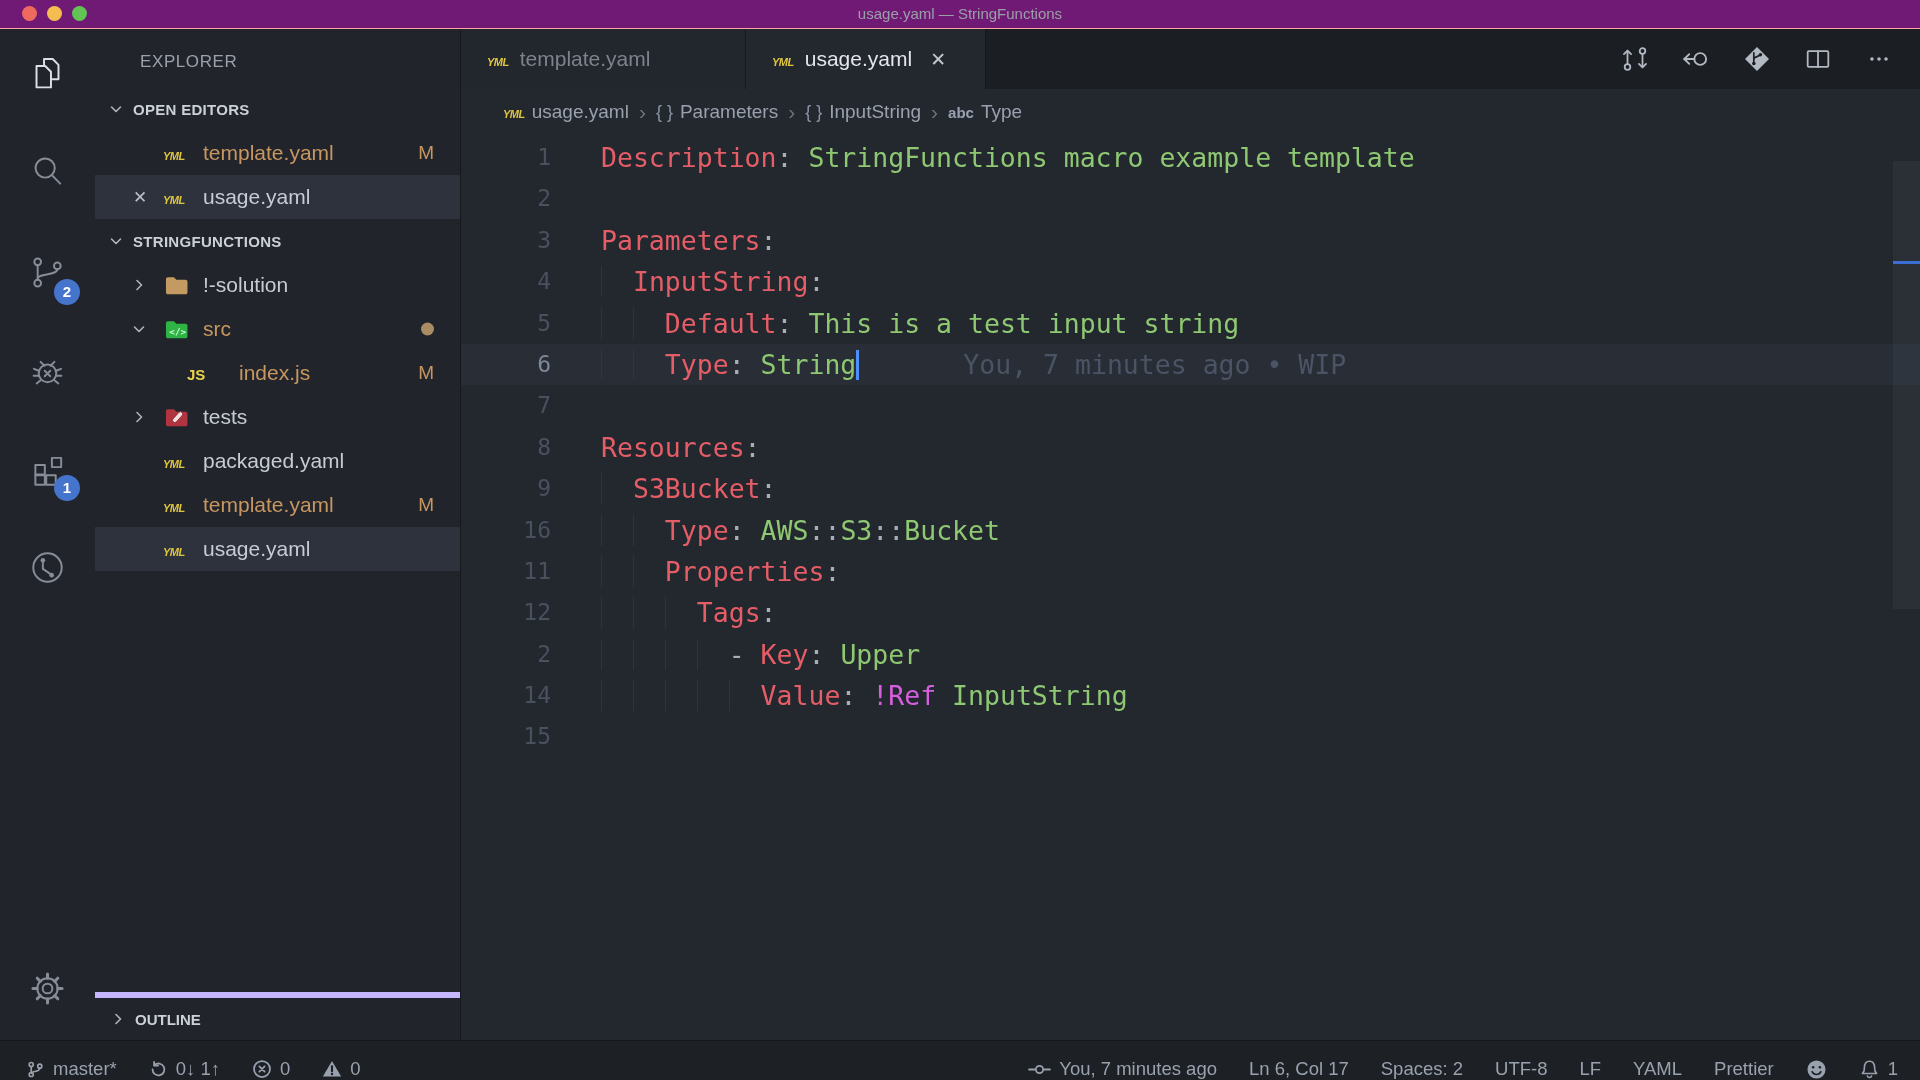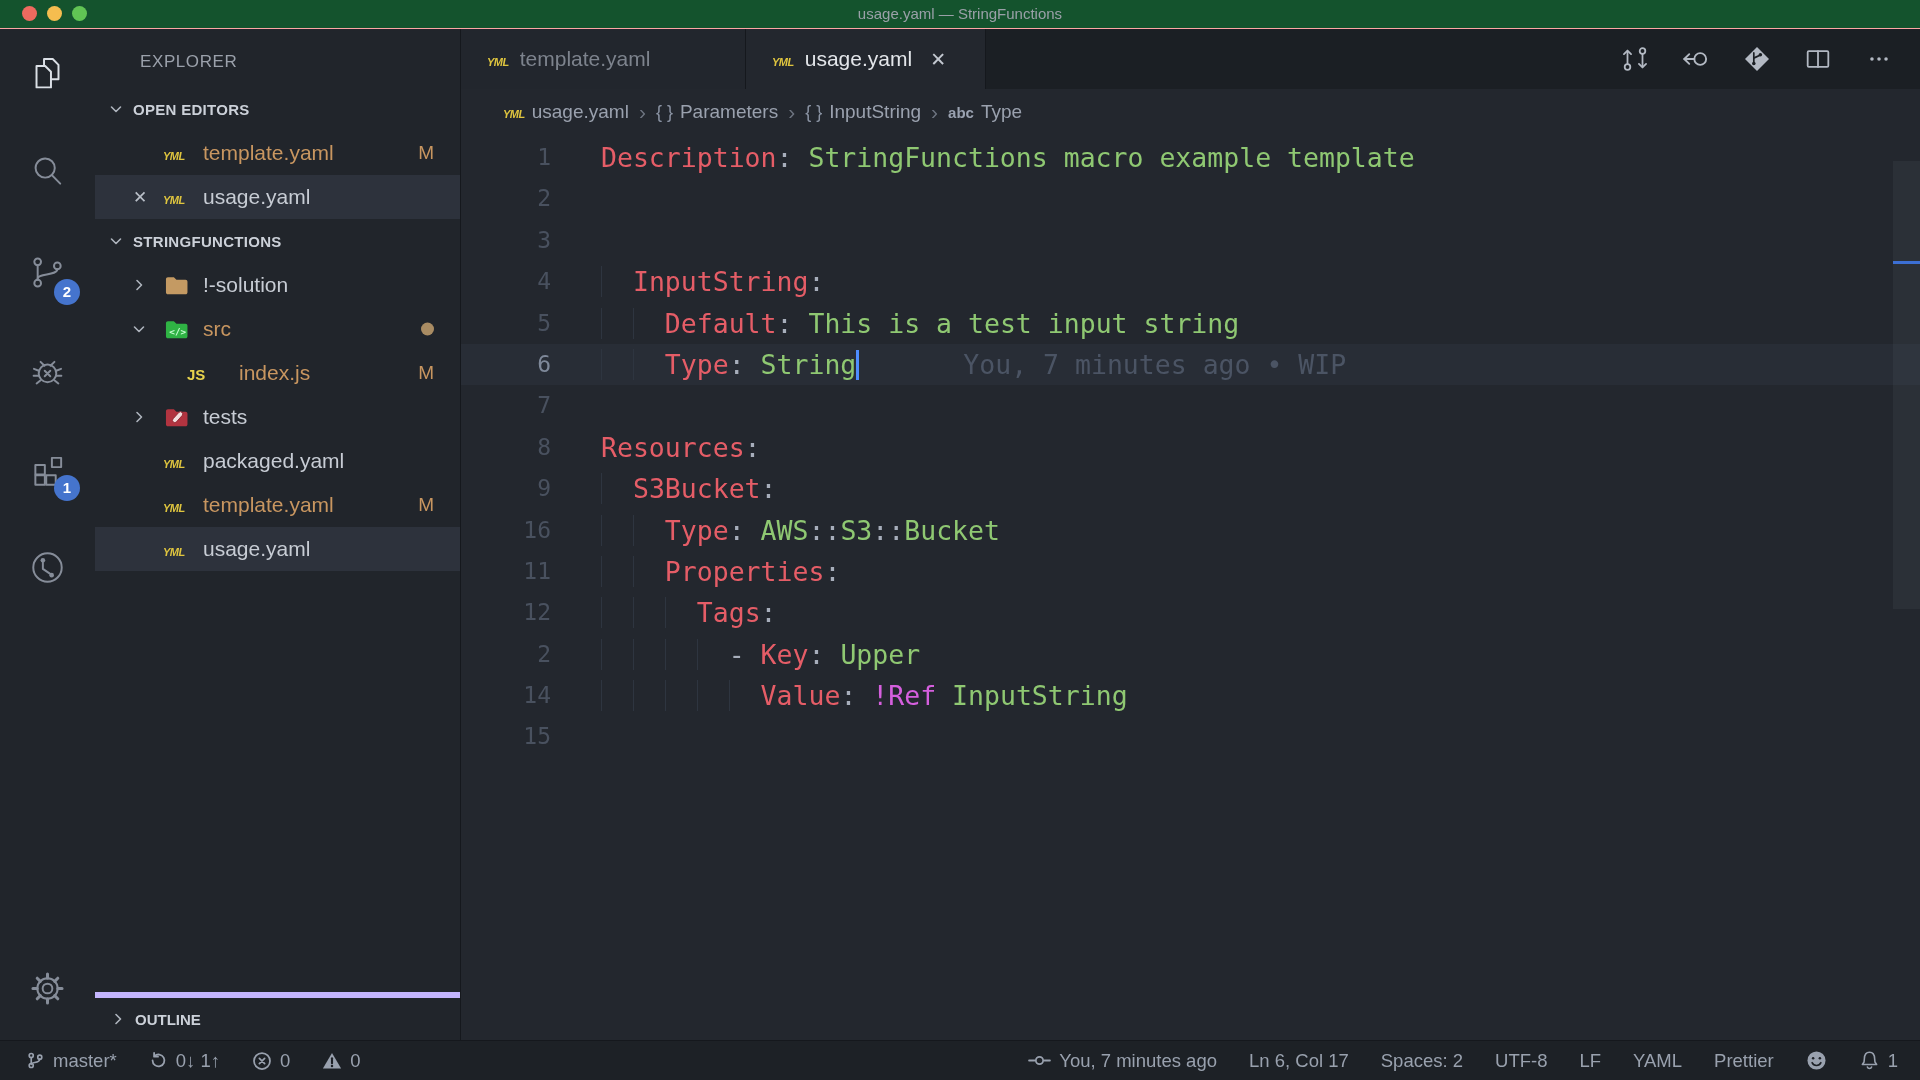--- a/index.html
+++ b/index.html
@@ -1,18 +1,18 @@
 <!DOCTYPE html>
 <html><head>
 <meta charset="utf-8">
 <style>
   html,body{margin:0;padding:0;width:1920px;height:1080px;overflow:hidden;background:#23272e;
     font-family:"Liberation Sans",sans-serif;-webkit-font-smoothing:antialiased;user-select:none}
   
-  .titlebar{position:absolute;left:0;top:0;right:0;height:28px;background:#14532d;border-bottom:1px solid #fca5a5}
+  .titlebar{position:absolute;left:0;top:0;right:0;height:28px;background:#701a75;border-bottom:1px solid #fca5a5}
   .lights{position:absolute;left:22px;top:6px;display:flex;gap:10px}
   .light{width:15px;height:15px;border-radius:50%}
   .l-close{background:#ee6a5f}.l-min{background:#f5bd4f}.l-zoom{background:#61c454}
   .wtitle{line-height:28px;text-align:center;font-size:15px;color:#9aa0a8}
   
   .activitybar{position:absolute;left:0;top:29px;width:95px;bottom:40px;background:#21252b}
   .ab-item{position:absolute;left:0;width:95px;height:80px;display:flex;align-items:center;justify-content:center;color:#868d99;cursor:pointer}
   .ab-item.active{color:#dbe0e6}
   .ab-badge{position:absolute;right:15px;bottom:7px;background:#4574cd;color:#fff;border-radius:50%;
     width:26px;height:26px;line-height:26px;font-size:15px;text-align:center;font-weight:bold}
@@ -57,21 +57,21 @@
   .ltext{padding-left:50px}
   .key{color:#e55d67}.str{color:#8fc872}.punc{color:#a7aebb}.ref{color:#d55fde}
   .ig{box-shadow:inset 1px 0 0 #2e3540}
   .caret{display:inline-block;width:3px;height:30px;background:#4e8eff;vertical-align:-6px}
   .blame{color:#4b5464;margin-left:104px}
   .scrollbar{position:absolute;right:0;top:0;width:27px;bottom:0}
   .thumb{position:absolute;left:0;right:0;top:26px;height:448px;background:rgba(120,128,140,.10)}
   .cursor-mark{position:absolute;left:0;right:0;top:126px;height:3px;background:#3c6fd4}
   
   .statusbar{position:absolute;left:0;right:0;bottom:0;height:40px;background:#1d2126;border-top:1px solid #15181d;
-    box-sizing:border-box;display:flex;align-items:center;justify-content:space-between;
+    box-sizing:border-box;display:flex;align-items:flex-end;justify-content:space-between;
     font-size:18.5px;color:#99a1ae;padding:0 22px 0 26px}
   .sb-group{display:flex;align-items:center;gap:32px}
   .sb-item{display:flex;align-items:center;gap:8px;cursor:pointer;white-space:nowrap}
   
   .yml-ic{font:italic bold 11px "Liberation Sans",sans-serif;color:#dfc53f;letter-spacing:-.5px}
   .js-ic{font:bold 15px "Liberation Sans",sans-serif;color:#e8d44d}
   svg{display:block}
 </style>
 </head>
 <body>
@@ -345,21 +345,21 @@
       <span class="bc-sep">›</span>
       <span class="bc-item">
         <span><span class="bc-abc">abc</span></span>
         <span>Type</span>
       </span>
     </div>
   <div class="codearea">
     <div id="code-lines">
         <div class="code-line"><span class="gutter">1</span><span class="ltext"><span class="key">Description</span><span class="punc">: </span><span class="str">StringFunctions macro example template</span></span></div>
         <div class="code-line"><span class="gutter">2</span><span class="ltext"></span></div>
-        <div class="code-line"><span class="gutter">3</span></div>
+        <div class="code-line"><span class="gutter">3</span><span class="ltext"><span class="key">Parameters</span><span class="punc">:</span></span></div>
         <div class="code-line"><span class="gutter">4</span><span class="ltext"><span class="ig">  </span><span class="key">InputString</span><span class="punc">:</span></span></div>
         <div class="code-line"><span class="gutter">5</span><span class="ltext"><span class="ig">  </span><span class="ig">  </span><span class="key">Default</span><span class="punc">: </span><span class="str">This is a test input string</span></span></div>
         <div class="code-line current"><span class="gutter">6</span><span class="ltext"><span class="ig">  </span><span class="ig">  </span><span class="key">Type</span><span class="punc">: </span><span class="str">String</span><span class="caret"></span><span class="blame">You, 7 minutes ago • WIP</span></span></div>
         <div class="code-line"><span class="gutter">7</span><span class="ltext"></span></div>
         <div class="code-line"><span class="gutter">8</span><span class="ltext"><span class="key">Resources</span><span class="punc">:</span></span></div>
         <div class="code-line"><span class="gutter">9</span><span class="ltext"><span class="ig">  </span><span class="key">S3Bucket</span><span class="punc">:</span></span></div>
         <div class="code-line"><span class="gutter">16</span><span class="ltext"><span class="ig">  </span><span class="ig">  </span><span class="key">Type</span><span class="punc">: </span><span class="str">AWS</span><span class="punc">::</span><span class="str">S3</span><span class="punc">::</span><span class="str">Bucket</span></span></div>
         <div class="code-line"><span class="gutter">11</span><span class="ltext"><span class="ig">  </span><span class="ig">  </span><span class="key">Properties</span><span class="punc">:</span></span></div>
         <div class="code-line"><span class="gutter">12</span><span class="ltext"><span class="ig">  </span><span class="ig">  </span><span class="ig">  </span><span class="key">Tags</span><span class="punc">:</span></span></div>
         <div class="code-line"><span class="gutter">2</span><span class="ltext"><span class="ig">  </span><span class="ig">  </span><span class="ig">  </span><span class="ig">  </span><span class="punc">- </span><span class="key">Key</span><span class="punc">: </span><span class="str">Upper</span></span></div>

